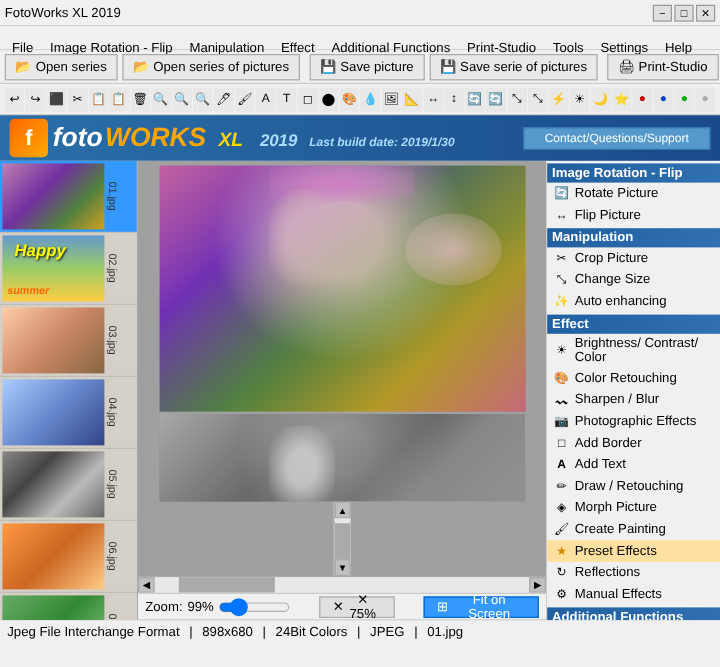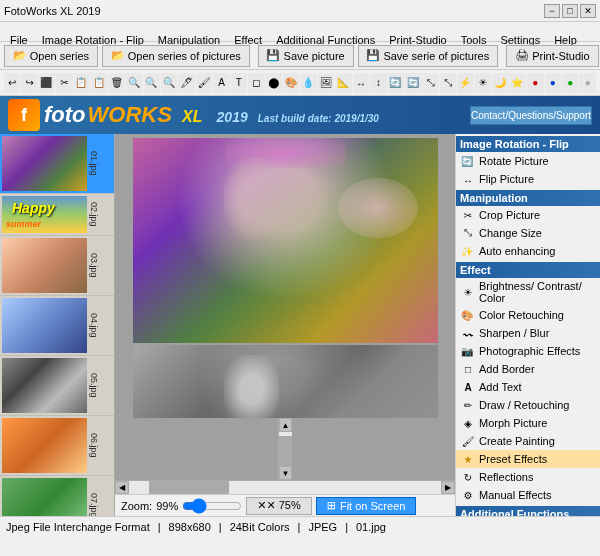--- a/index.html
+++ b/index.html
@@ -41,21 +41,21 @@
     .thumb-item { display: flex; align-items: center; padding: 2px 2px; border-bottom: 1px solid #c0bdb5; cursor: pointer; gap: 2px; }
     .thumb-item.active { background: #3399ff; }
     .thumb-img { width: 85px; height: 58px; object-fit: cover; background: #888; flex-shrink: 0; }
     .thumb-label { font-size: 9px; color: #333; writing-mode: vertical-rl; }
 
     
     #canvas-area { flex: 1; background: #a0a0a0; position: relative; overflow: hidden; display: flex; flex-direction: column; align-items: center; justify-content: flex-start; }
     #canvas-inner { width: 100%; flex: 1; overflow: hidden; position: relative; display: flex; align-items: flex-start; justify-content: center; padding: 4px; }
 
     
-    #canvas-bottom { height: 22px; background: #f0f0f0; border-top: 1px solid #ccc; display: flex; align-items: center; padding: 0 6px; gap: 4px; }
+    #canvas-bottom { height: 22px; background: #f0f0f0; border-top: 1px solid #ccc; display: flex; align-items: center; padding: 0 6px; gap: 24px; }
     .zoom-control { display: flex; align-items: center; gap: 4px; font-size: 11px; }
     .zoom-slider { width: 60px; height: 10px; }
     .zoom-btn { height: 18px; padding: 0 10px; background: #e0e0e0; border: 1px solid #aaa; cursor: pointer; font-size: 11px; display: flex; align-items: center; justify-content: center; gap: 4px; }
 
     
     #right-panel { width: 145px; background: #f0f0f0; border-left: 1px solid #ccc; overflow-y: auto; font-size: 11px; }
     .rp-section-title { background: linear-gradient(to right, #2060a0, #3070b0); color: white; padding: 2px 4px; font-weight: bold; font-size: 11px; margin-top: 2px; }
     .rp-item { display: flex; align-items: center; padding: 2px 4px; cursor: pointer; gap: 3px; }
     .rp-icon { width: 16px; height: 14px; display: inline-flex; align-items: center; justify-content: center; font-size: 10px; flex-shrink: 0; }
     .rp-label { font-size: 11px; }
@@ -174,32 +174,32 @@
 </div>
 
 <div id="logo-bar">
   <div style="display:flex; align-items:center; gap:4px;">
     <div style="width:32px;height:32px;background:linear-gradient(135deg,#ff6600,#ffaa00);border-radius:4px;display:flex;align-items:center;justify-content:center;font-size:18px;font-weight:bold;color:white;">f</div>
     <div id="logo-text">
       <span class="foto">foto</span><span class="works">WORKS</span>&nbsp;<span class="xl">XL</span>&nbsp;<span class="year">2019</span>
       <span class="build">Last build date: 2019/1/30</span>
     </div>
   </div>
-  <button class="contact-btn" style="background:#5599cc;border:1px solid #3377aa;color:white;padding:3px 0;font-size:10px;cursor:pointer;">Contact/Questions/Support</button>
+  <button class="contact-btn" style="background:#5599cc;border:1px solid #3377aa;color:white;padding:3px 17px;font-size:10px;cursor:pointer;">Contact/Questions/Support</button>
 </div>
 
 <div id="main" style="display:flex; height: calc(556px - 22px - 20px - 28px - 26px - 38px - 20px - 20px);">
 
   <div id="thumb-panel">
     <div class="thumb-item active">
       <div class="thumb-img tn-1" style="width:85px;height:55px;background:linear-gradient(135deg,#c080b0 0%,#7030a0 40%,#508040 70%,#d0a020 100%);"></div>
       <span class="thumb-label">01.jpg</span>
     </div>
     <div class="thumb-item">
-      <div class="thumb-img tn-2" style="width:85px;height:37px;background:linear-gradient(to bottom,#6699cc,#99cc66,#ffcc44);position:relative;">
+      <div class="thumb-img tn-2" style="width:85px;height:55px;background:linear-gradient(to bottom,#6699cc,#99cc66,#ffcc44);position:relative;">
         <div style="position:absolute;top:4px;left:10px;color:#ffff00;font-size:14px;font-weight:bold;font-style:italic;text-shadow:1px 1px 2px #000;">Happy</div>
         <div style="position:absolute;bottom:4px;left:4px;color:#ff6600;font-size:9px;font-weight:bold;font-style:italic;">summer</div>
       </div>
       <span class="thumb-label">02.jpg</span>
     </div>
     <div class="thumb-item">
       <div class="thumb-img tn-3" style="width:85px;height:55px;background:linear-gradient(135deg,#ffccaa,#cc8866,#886644);"></div>
       <span class="thumb-label">03.jpg</span>
     </div>
     <div class="thumb-item">

